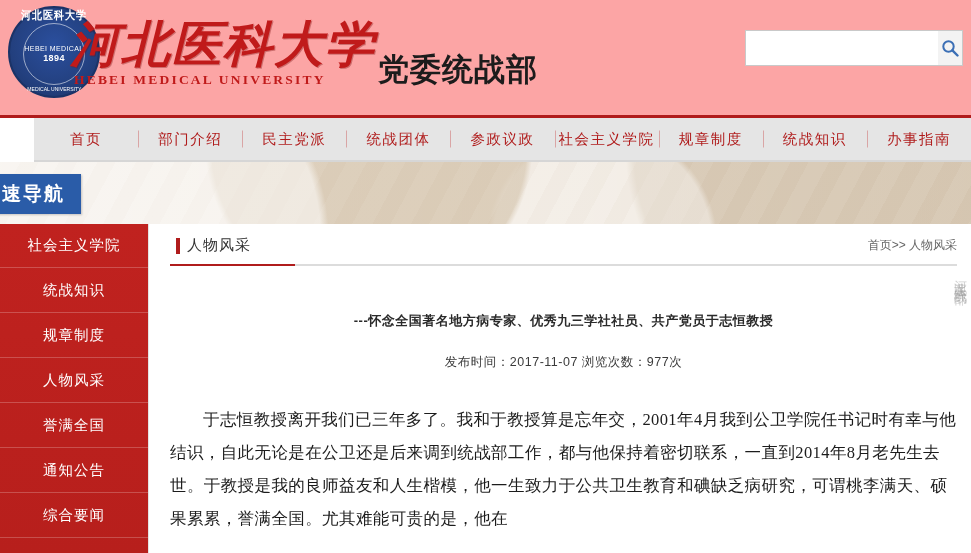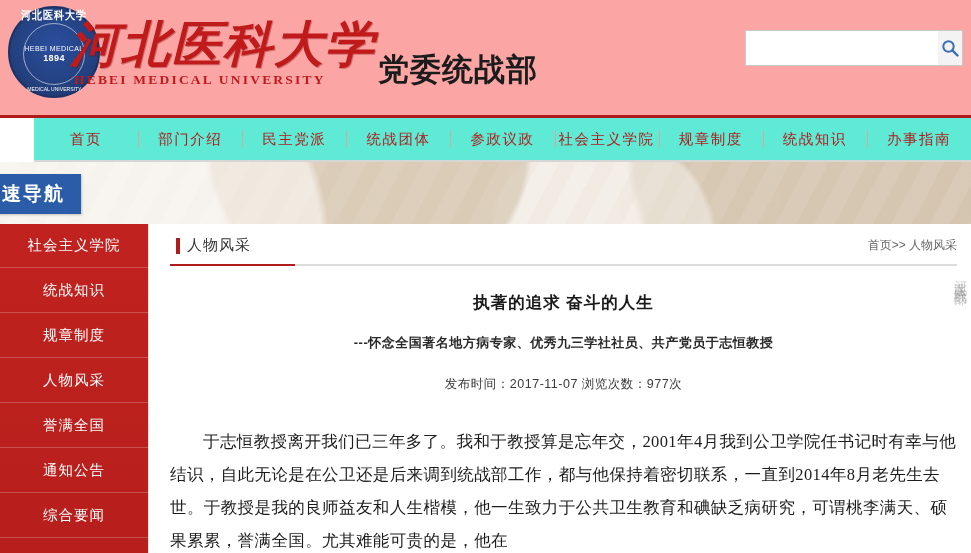--- a/index.html
+++ b/index.html
@@ -130,21 +130,21 @@
     background: #f3f3f3;
     display: flex;
     align-items: center; justify-content: center;
     cursor: pointer;
   }
   .search-btn svg { display: block; }
 
   
   .nav {
     height: 44px;
-    background: #5eead4;
+    background: #e5e5e5;
     border-bottom: 2px solid #d6d6d6;
     display: flex;
     align-items: center;
     margin-left: 34px;
   }
   .nav-item {
     flex: 1;
     text-align: center;
     font-size: 14.5px;
     color: #b01c1c;
@@ -398,21 +398,20 @@
 
       <div class="crumb-row">
         <div class="section-tab">
           <span class="tab-bar"></span>
           <span class="section-title">人物风采</span>
         </div>
         <div class="crumb">首页&gt;&gt; 人物风采</div>
       </div>
 
       <div class="article">
-        <div class="art-title">执著的追求 奋斗的人生</div>
         <div class="art-subtitle">---怀念全国著名地方病专家、优秀九三学社社员、共产党员于志恒教授</div>
         <div class="art-meta">发布时间：2017-11-07 浏览次数：977次</div>
         <div class="art-body">于志恒教授离开我们已三年多了。我和于教授算是忘年交，2001年4月我到公卫学院任书记时有幸与他结识，自此无论是在公卫还是后来调到统战部工作，都与他保持着密切联系，一直到2014年8月老先生去世。于教授是我的良师益友和人生楷模，他一生致力于公共卫生教育和碘缺乏病研究，可谓桃李满天、硕果累累，誉满全国。尤其难能可贵的是，他在</div>
       </div>
 
       <div class="watermark">河北医大统战部</div>
       <div class="watermark2">统战部</div>
     </div>
   </div>
 </div>

